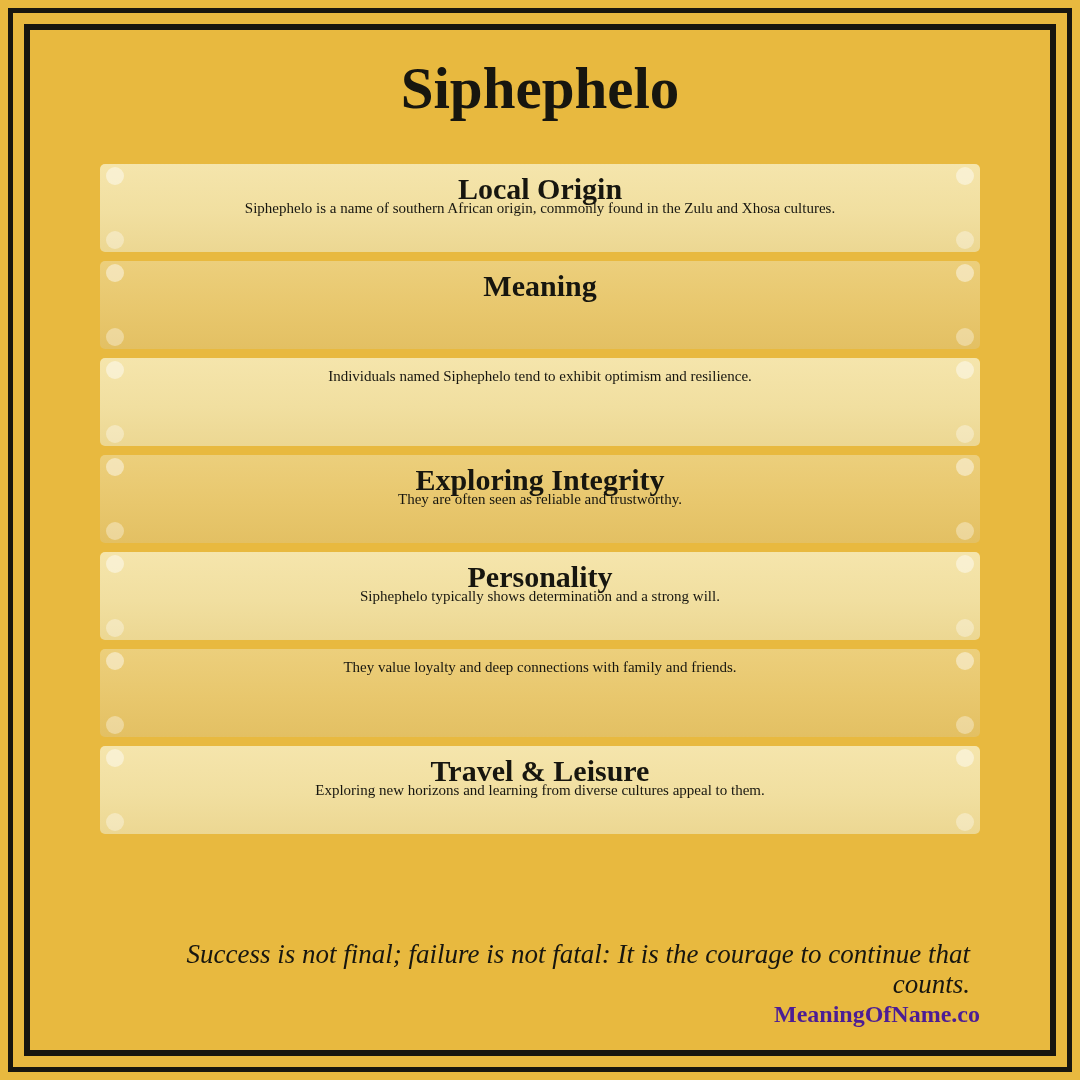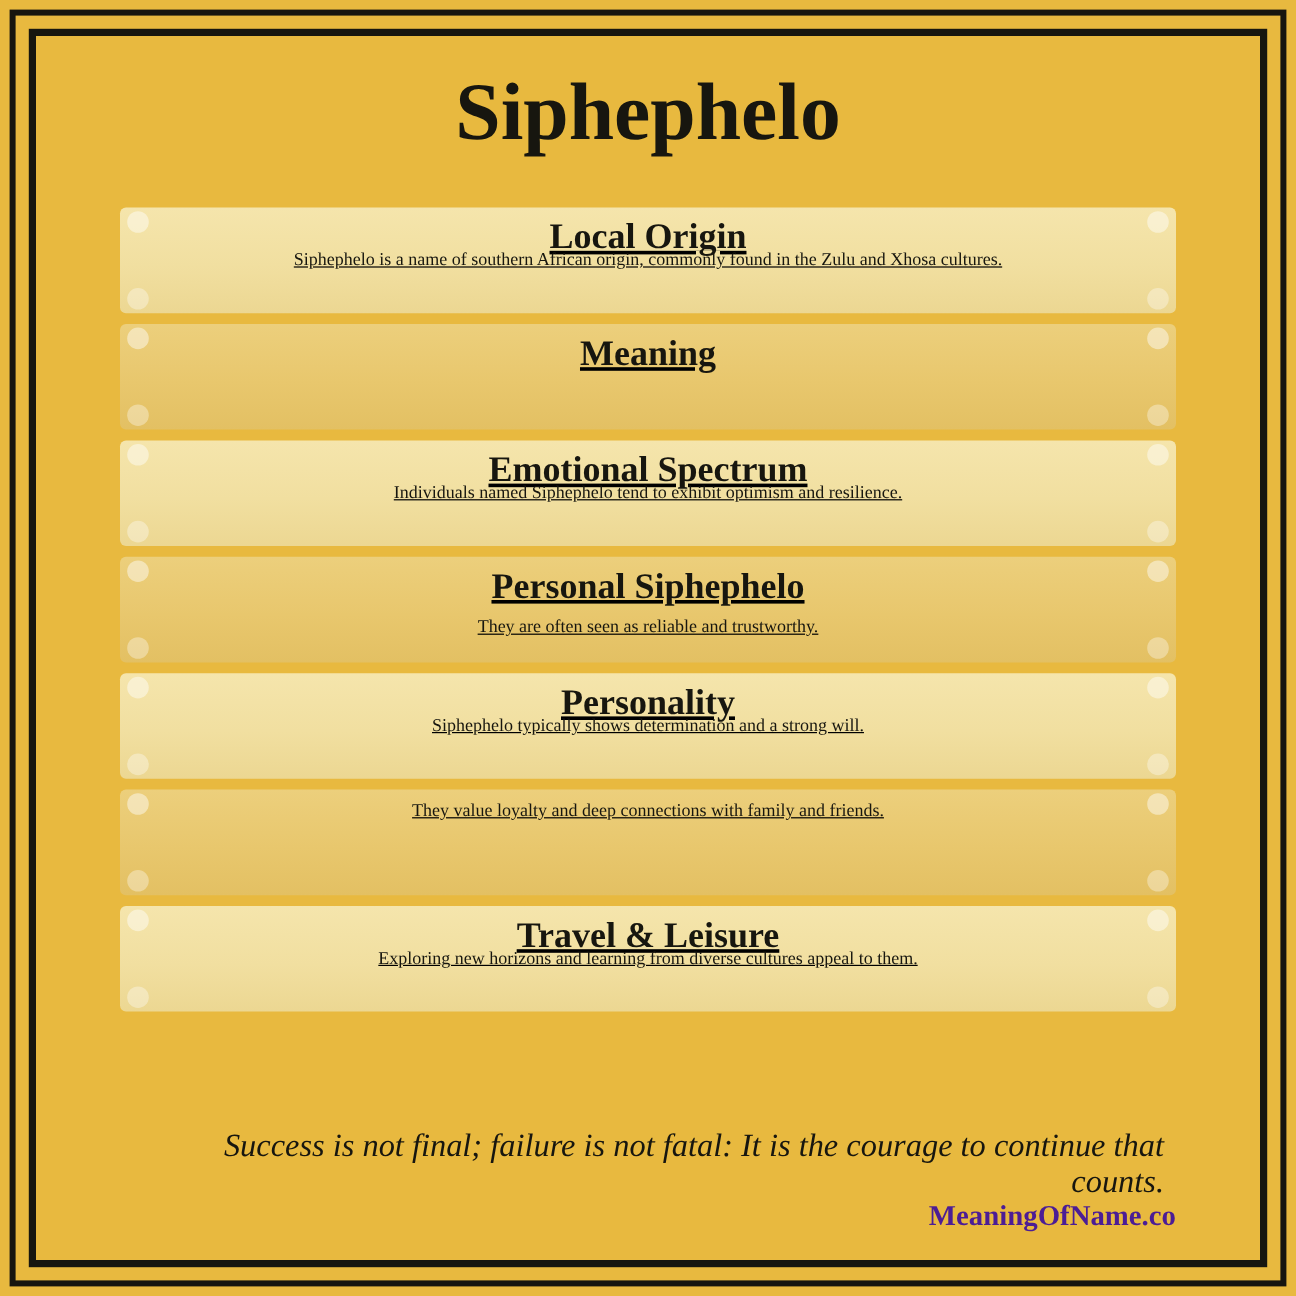--- a/index.html
+++ b/index.html
@@ -47,53 +47,51 @@
     top: 30px;
     right: 30px;
     bottom: 30px;
     box-sizing: border-box;
     padding: 8px 70px 0 70px;
     display: flex;
     flex-direction: column;
   }
   .title {
     text-align: center;
-    font-size: 68px;
+    font-size: 59px;
     font-weight: bold;
     color: #17160f;
     letter-spacing: 0px;
     line-height: 1.05;
     margin-top: 20px;
     margin-bottom: 0;
     font-family: "Liberation Serif", "DejaVu Serif", serif;
   }
   .sections {
     margin-top: 44px;
     display: flex;
     flex-direction: column;
     gap: 9px;
-    text-decoration: underline;
   }
   .card {
     position: relative;
     border-radius: 5px;
     padding: 10px 30px 14px 30px;
     box-sizing: border-box;
     min-height: 88px;
     display: flex;
     flex-direction: column;
     justify-content: flex-start;
   }
   
   .card.light {
     background: linear-gradient(180deg, #f5e5ac 0%, #f1dfa0 55%, #ecd792 100%);
   }
   .card.dark {
     background: linear-gradient(180deg, #eccf7c 0%, #e8c76d 55%, #e3c063 100%);
-    gap: 15px;
   }
   
   .card::before,
   .card::after {
     content: "";
     position: absolute;
     width: 18px;
     height: 18px;
     border-radius: 50%;
     background: rgba(255, 255, 255, 0.45);
@@ -169,28 +167,27 @@
 
       <div class="card dark">
         <span class="pin-bl"></span>
         <span class="pin-br"></span>
         <div class="card-title">Meaning</div>
       </div>
 
       <div class="card light">
         <span class="pin-bl"></span>
         <span class="pin-br"></span>
-        <div class="card-title">Emotional Spectrum</div>
         <div class="card-body">Individuals named Siphephelo tend to exhibit optimism and resilience.</div>
       </div>
 
       <div class="card dark">
         <span class="pin-bl"></span>
         <span class="pin-br"></span>
-        <div class="card-title">Personal Siphephelo</div>
+        <div class="card-title">Exploring Integrity</div>
         <div class="card-body">They are often seen as reliable and trustworthy.</div>
       </div>
 
       <div class="card light">
         <span class="pin-bl"></span>
         <span class="pin-br"></span>
         <div class="card-title">Personality</div>
         <div class="card-body">Siphephelo typically shows determination and a strong will.</div>
       </div>
 

